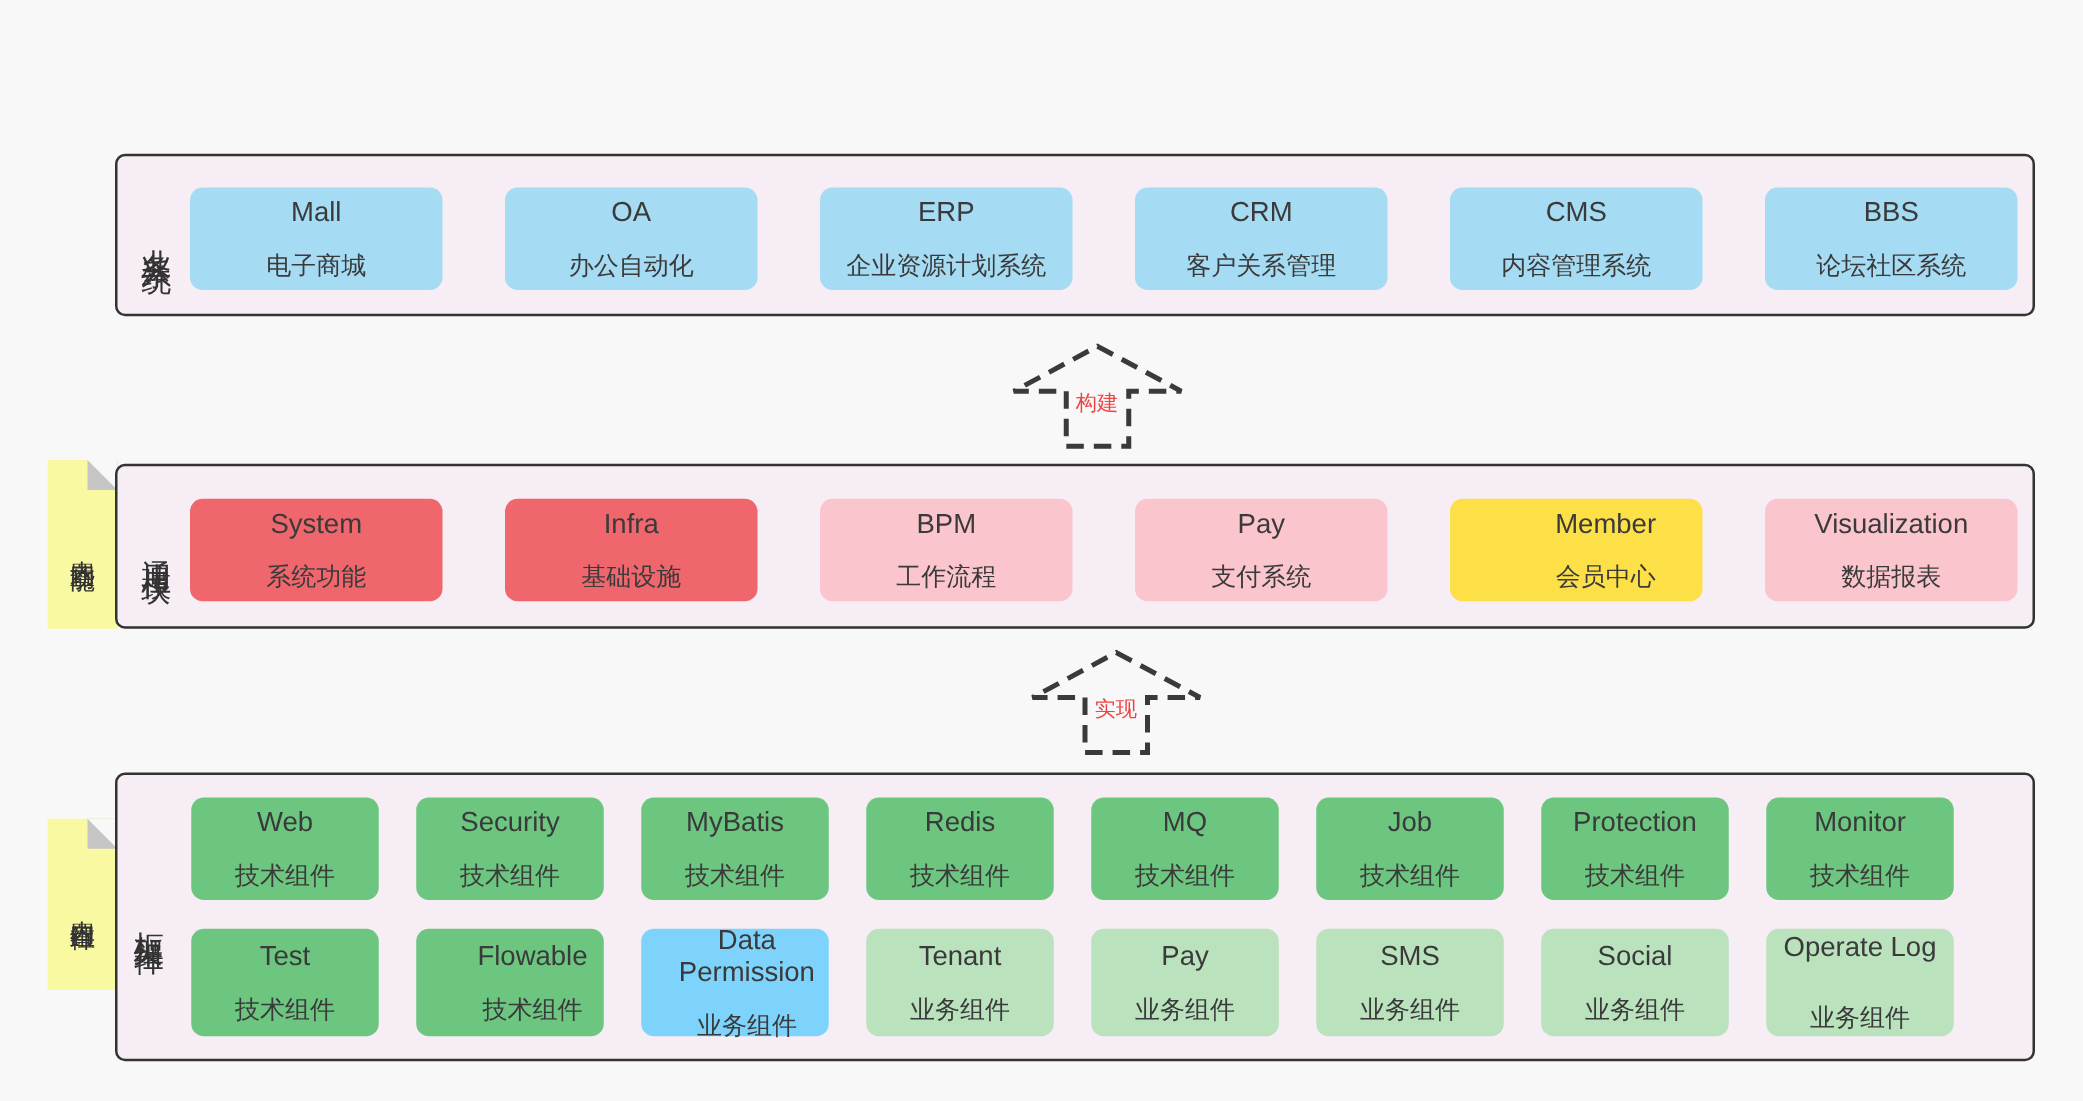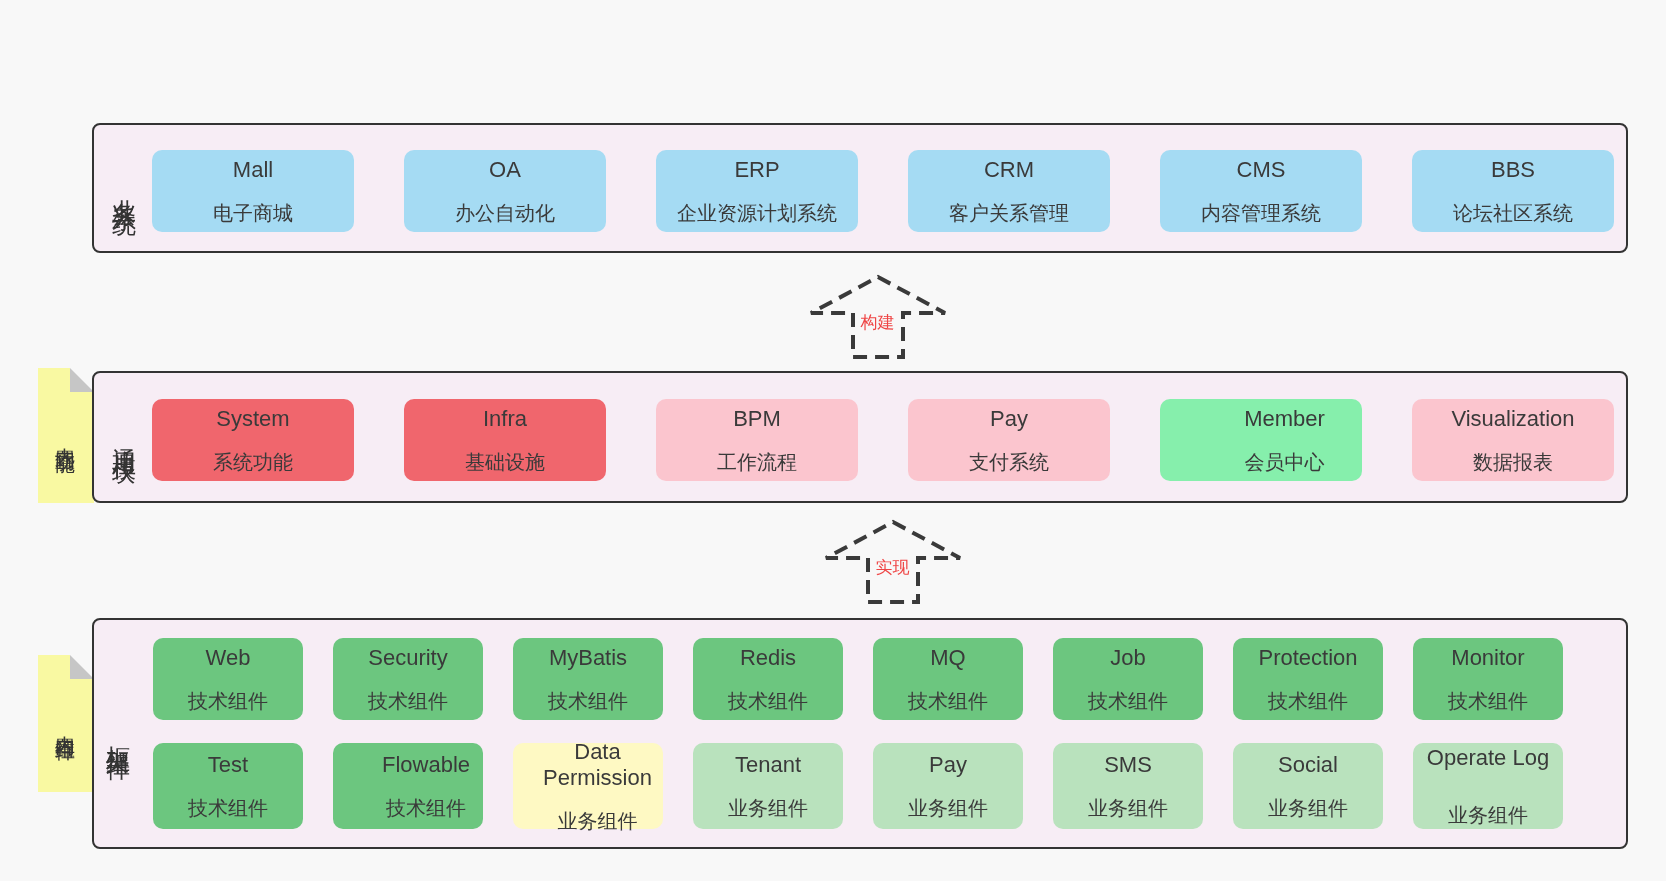--- a/index.html
+++ b/index.html
@@ -158,21 +158,21 @@
         <div class="zh">基础设施</div>
       </div>
       <div class="box box-wide" style="background: rgb(251, 197, 206);">
         <div class="en">BPM</div>
         <div class="zh">工作流程</div>
       </div>
       <div class="box box-wide" style="background: rgb(251, 197, 206);">
         <div class="en">Pay</div>
         <div class="zh">支付系统</div>
       </div>
-      <div class="box box-wide" style="background: #86efac; padding-left: 47px;">
+      <div class="box box-wide" style="background: #fde047; padding-left: 47px;">
         <div class="en">Member</div>
         <div class="zh">会员中心</div>
       </div>
       <div class="box box-wide" style="background: rgb(251, 197, 206);">
         <div class="en">Visualization</div>
         <div class="zh">数据报表</div>
       </div>
     </div>
   </section>
 
@@ -214,21 +214,21 @@
     </div>
     <div class="row row-narrow row-2">
       <div class="box box-narrow" style="background: rgb(108, 198, 127);">
         <div class="en">Test</div>
         <div class="zh">技术组件</div>
       </div>
       <div class="box box-narrow" style="background: rgb(108, 198, 127); padding-left: 36px;">
         <div class="en">Flowable</div>
         <div class="zh">技术组件</div>
       </div>
-      <div class="box box-narrow" style="background: #fef9c3; padding-left: 19px;">
+      <div class="box box-narrow" style="background: #7dd3fc; padding-left: 19px;">
         <div class="en">Data Permission</div>
         <div class="zh">业务组件</div>
       </div>
       <div class="box box-narrow" style="background: rgb(185, 226, 189);">
         <div class="en">Tenant</div>
         <div class="zh">业务组件</div>
       </div>
       <div class="box box-narrow" style="background: rgb(185, 226, 189);">
         <div class="en">Pay</div>
         <div class="zh">业务组件</div>

